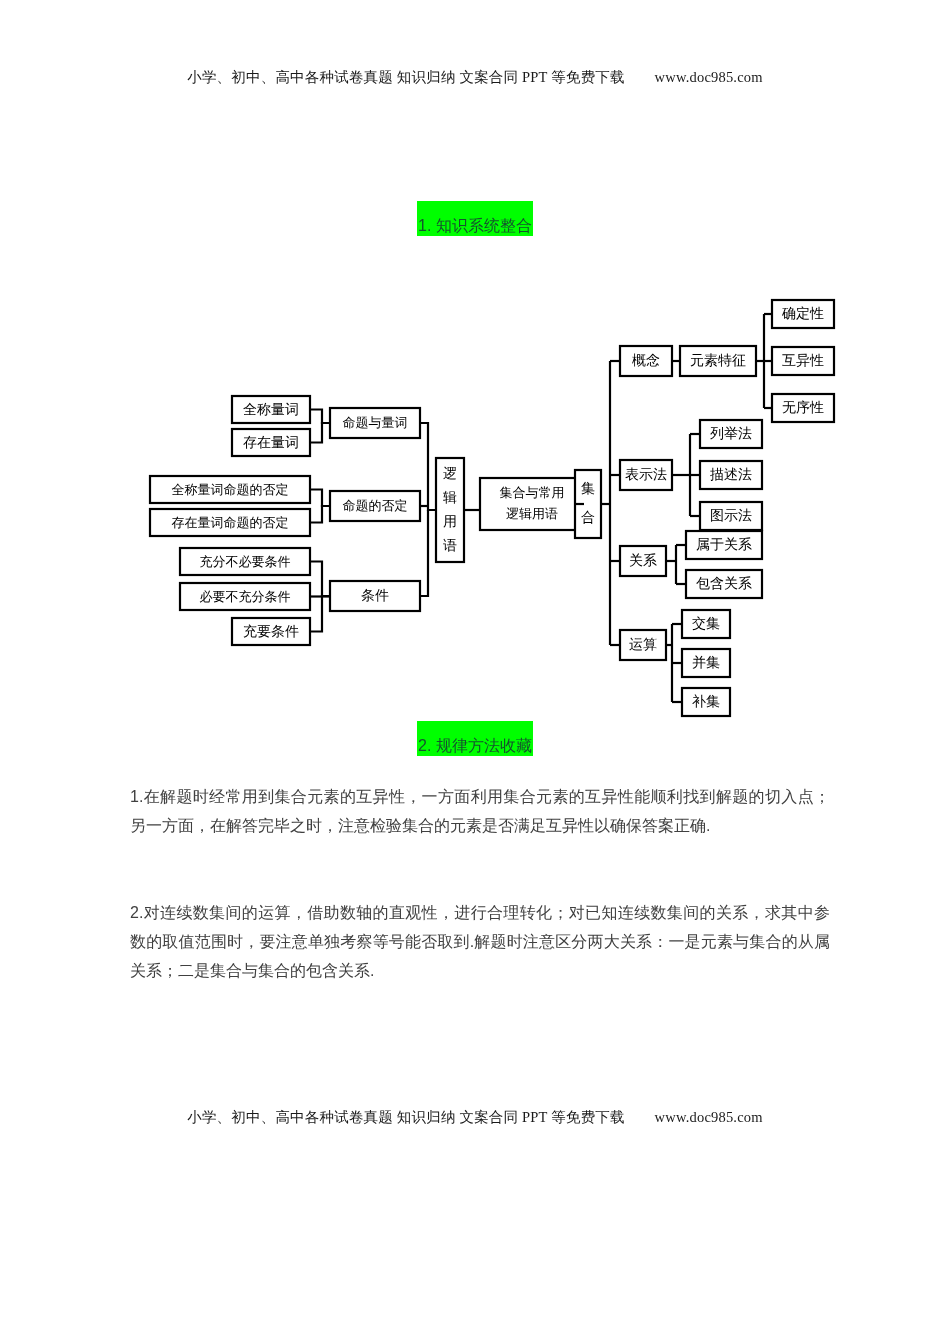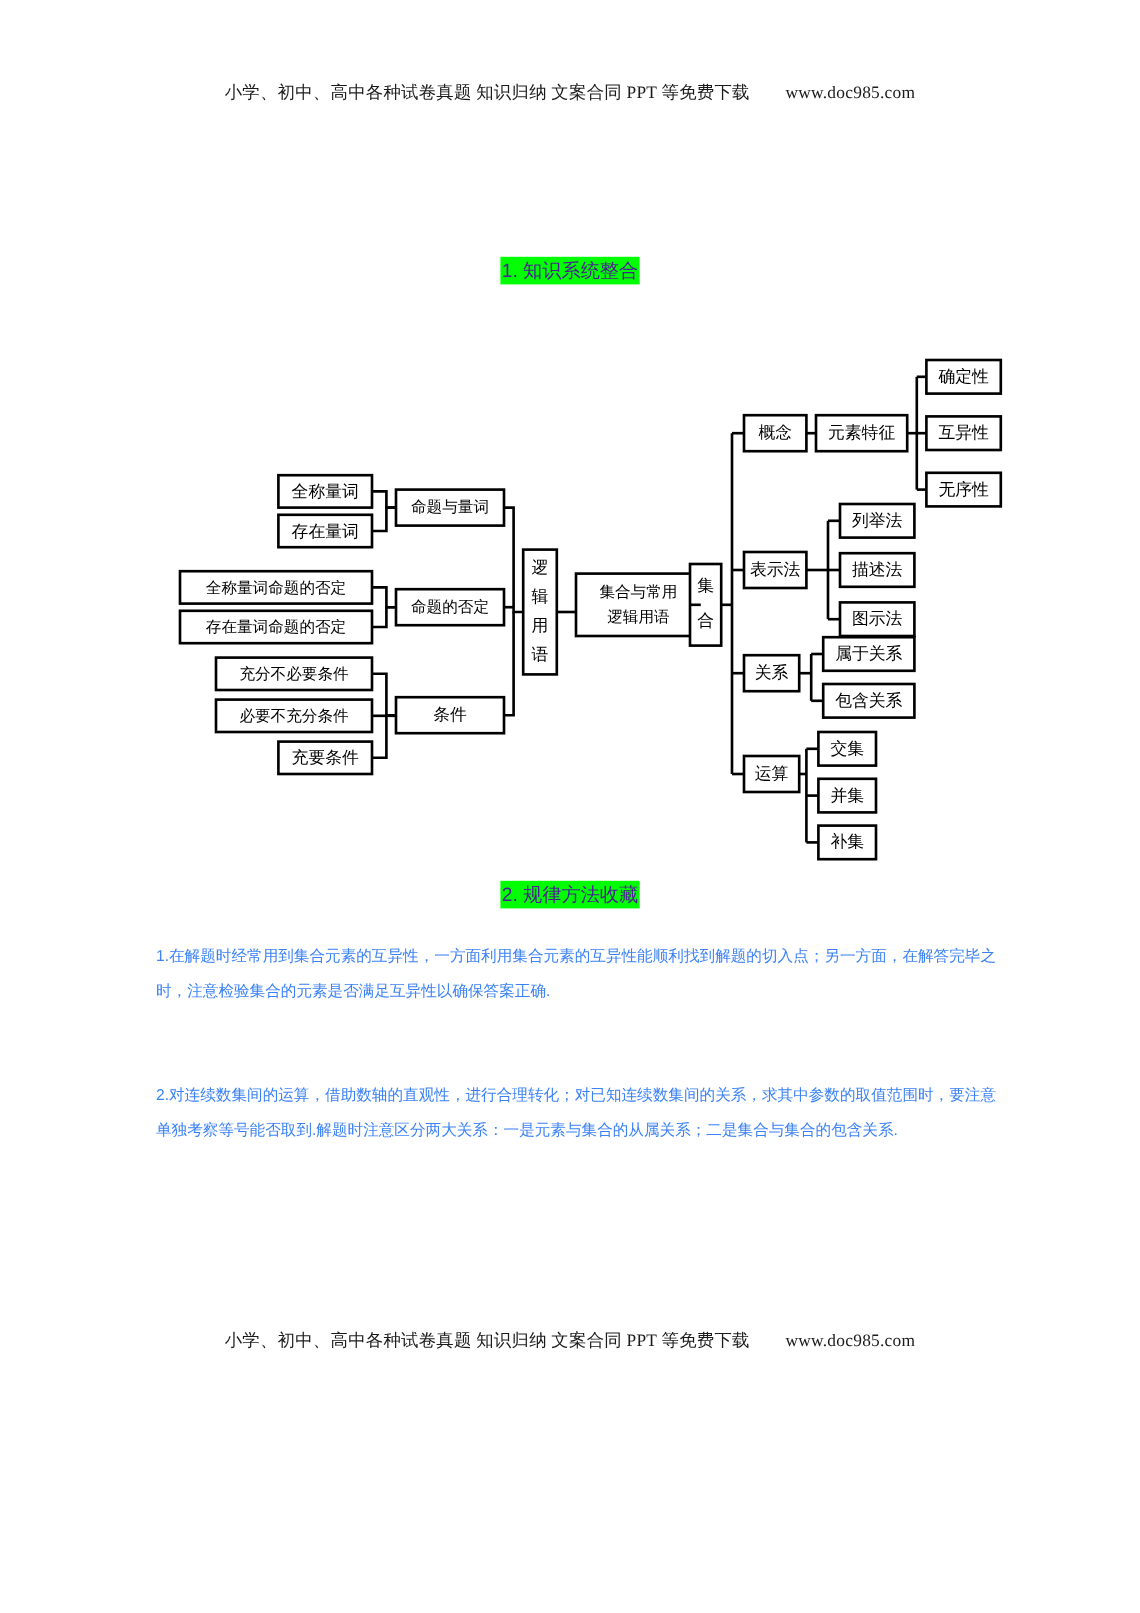--- a/index.html
+++ b/index.html
@@ -42,45 +42,45 @@
     position: absolute;
     left: 0;
     width: 950px;
     text-align: center;
     font-size: 16px;
     font-family: "Liberation Sans", "DejaVu Sans", sans-serif;
     font-weight: normal;
   }
   .section-title .hl {
     background: #00ff00;
-    padding: 4px 1px 2px 1px;
-    color: #4c1d95;
+    padding: 16px 1px 2px 1px;
+    color: #14532d;
     margin-top: 12px;
   }
   #title-1 { top: 216px; }
   #title-2 { top: 736px; }
 
   .diagram {
     position: absolute;
     left: 0;
     top: 280px;
     width: 950px;
     height: 440px;
   }
 
   .body-block {
     position: absolute;
     left: 130px;
     width: 700px;
     font-family: "Liberation Sans", "DejaVu Sans", sans-serif;
-    font-size: 13px;
+    font-size: 16px;
     line-height: 29px;
     text-align: justify;
     text-justify: inter-ideograph;
-    color: #3b82f6;
+    color: #404040;
   }
   #para-1 { top: 782px; }
   #para-2 { top: 898px; }
   #para-3 { top: 1014px; }
 
   
   svg text {
     font-family: "Liberation Sans", "DejaVu Sans", sans-serif;
     fill: #000;
   }

